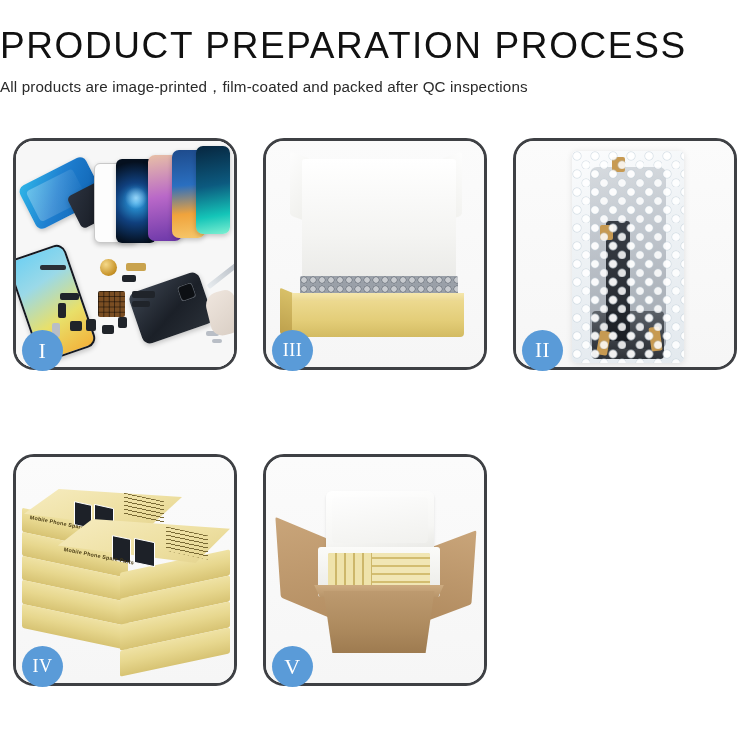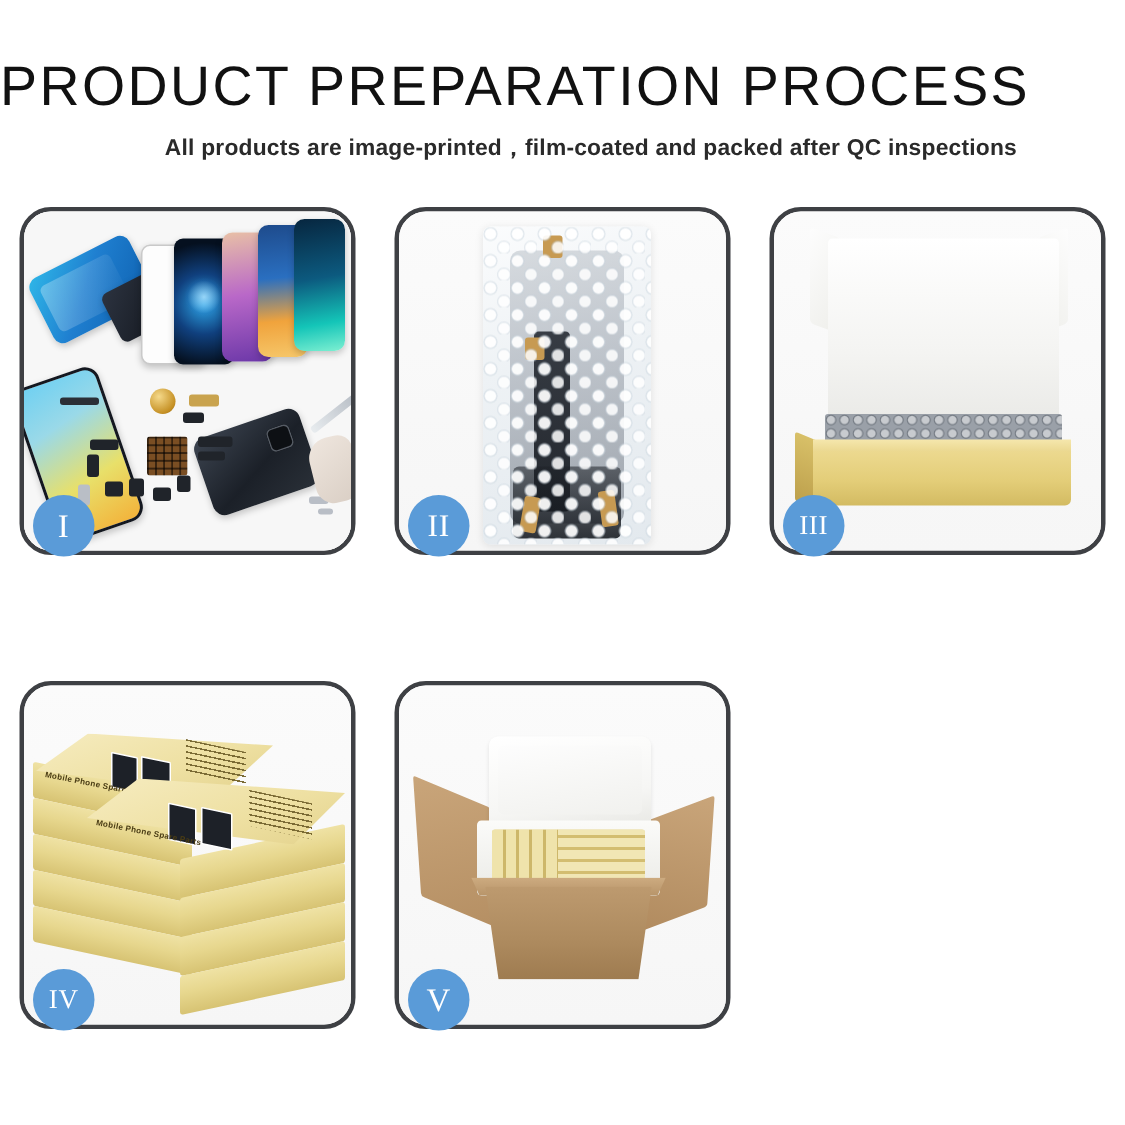--- a/index.html
+++ b/index.html
@@ -11,38 +11,38 @@
     width: 750px;
     height: 750px;
     font-family: "Liberation Sans", sans-serif;
     overflow: hidden;
     position: relative;
   }
 
   
   .header {
     width: 678px;
-    padding-top: 36px;
-    text-align: right;
+    padding-top: 24px;
+    text-align: left;
     box-sizing: border-box;
   }
   .title {
     font-family: "Liberation Sans", sans-serif;
     font-size: 37px;
     font-weight: 400;
     letter-spacing: 1.6px;
     color: #111111;
     line-height: 44px;
     margin: 0;
     white-space: nowrap;
   }
   .subtitle {
     font-family: "Liberation Sans", sans-serif;
     font-size: 15.2px;
-    font-weight: 700;
+    font-weight: 400;
     color: #2a2a2a;
     line-height: 20px;
     margin: 9px 0 16px 0;
     letter-spacing: .15px;
     white-space: nowrap;
   }
 
   
   .grid {
     position: absolute;
@@ -432,53 +432,53 @@
         <div class="hand"></div>
       </div>
     </div>
     <div class="badge narrow">
       <span>I</span>
     </div>
   </div>
 
   <div class="panel">
     <div class="panel-inner">
+      <div class="p3-lid-l"></div>
+      <div class="p3-lid-r"></div>
+      <div class="p3-foam-back"></div>
+      <div class="p3-bubble"></div>
+      <div class="p3-box-left"></div>
+      <div class="p3-box-rim"></div>
+      <div class="p3-box-front"></div>
+    </div>
+    <div class="badge wide">
+      <span>III</span>
+    </div>
+  </div>
+
+  <div class="panel">
+    <div class="panel-inner">
       <div class="p2-bag">
         <div class="p2-screen"></div>
         <div class="p2-flex"></div>
         <div class="p2-dark-bottom"></div>
         <div class="p2-tab t1"></div>
         <div class="p2-tab t2"></div>
         <div class="p2-tab t3"></div>
         <div class="p2-tab t4"></div>
         <div class="p2-bubbles"></div>
       </div>
     </div>
     <div class="badge">
       <span>II</span>
     </div>
   </div>
 
   <div class="panel">
     <div class="panel-inner">
-      <div class="p3-lid-l"></div>
-      <div class="p3-lid-r"></div>
-      <div class="p3-foam-back"></div>
-      <div class="p3-bubble"></div>
-      <div class="p3-box-left"></div>
-      <div class="p3-box-rim"></div>
-      <div class="p3-box-front"></div>
-    </div>
-    <div class="badge wide">
-      <span>III</span>
-    </div>
-  </div>
-
-  <div class="panel">
-    <div class="panel-inner">
       <div class="p4-stack">
 
         <div class="p4-box" style="left:6px;  top:62px;  width:106px; height:24px; transform: skewY(12deg);"></div>
         <div class="p4-box" style="left:6px;  top:86px;  width:106px; height:24px; transform: skewY(12deg);"></div>
         <div class="p4-box" style="left:6px;  top:110px; width:106px; height:24px; transform: skewY(12deg);"></div>
         <div class="p4-box" style="left:6px;  top:134px; width:106px; height:24px; transform: skewY(12deg);"></div>
         <div class="p4-box" style="left:6px;  top:158px; width:106px; height:24px; transform: skewY(12deg);"></div>
 
         <div class="p4-box" style="left:104px; top:104px; width:110px; height:26px; transform: skewY(-12deg);"></div>
         <div class="p4-box" style="left:104px; top:130px; width:110px; height:26px; transform: skewY(-12deg);"></div>

